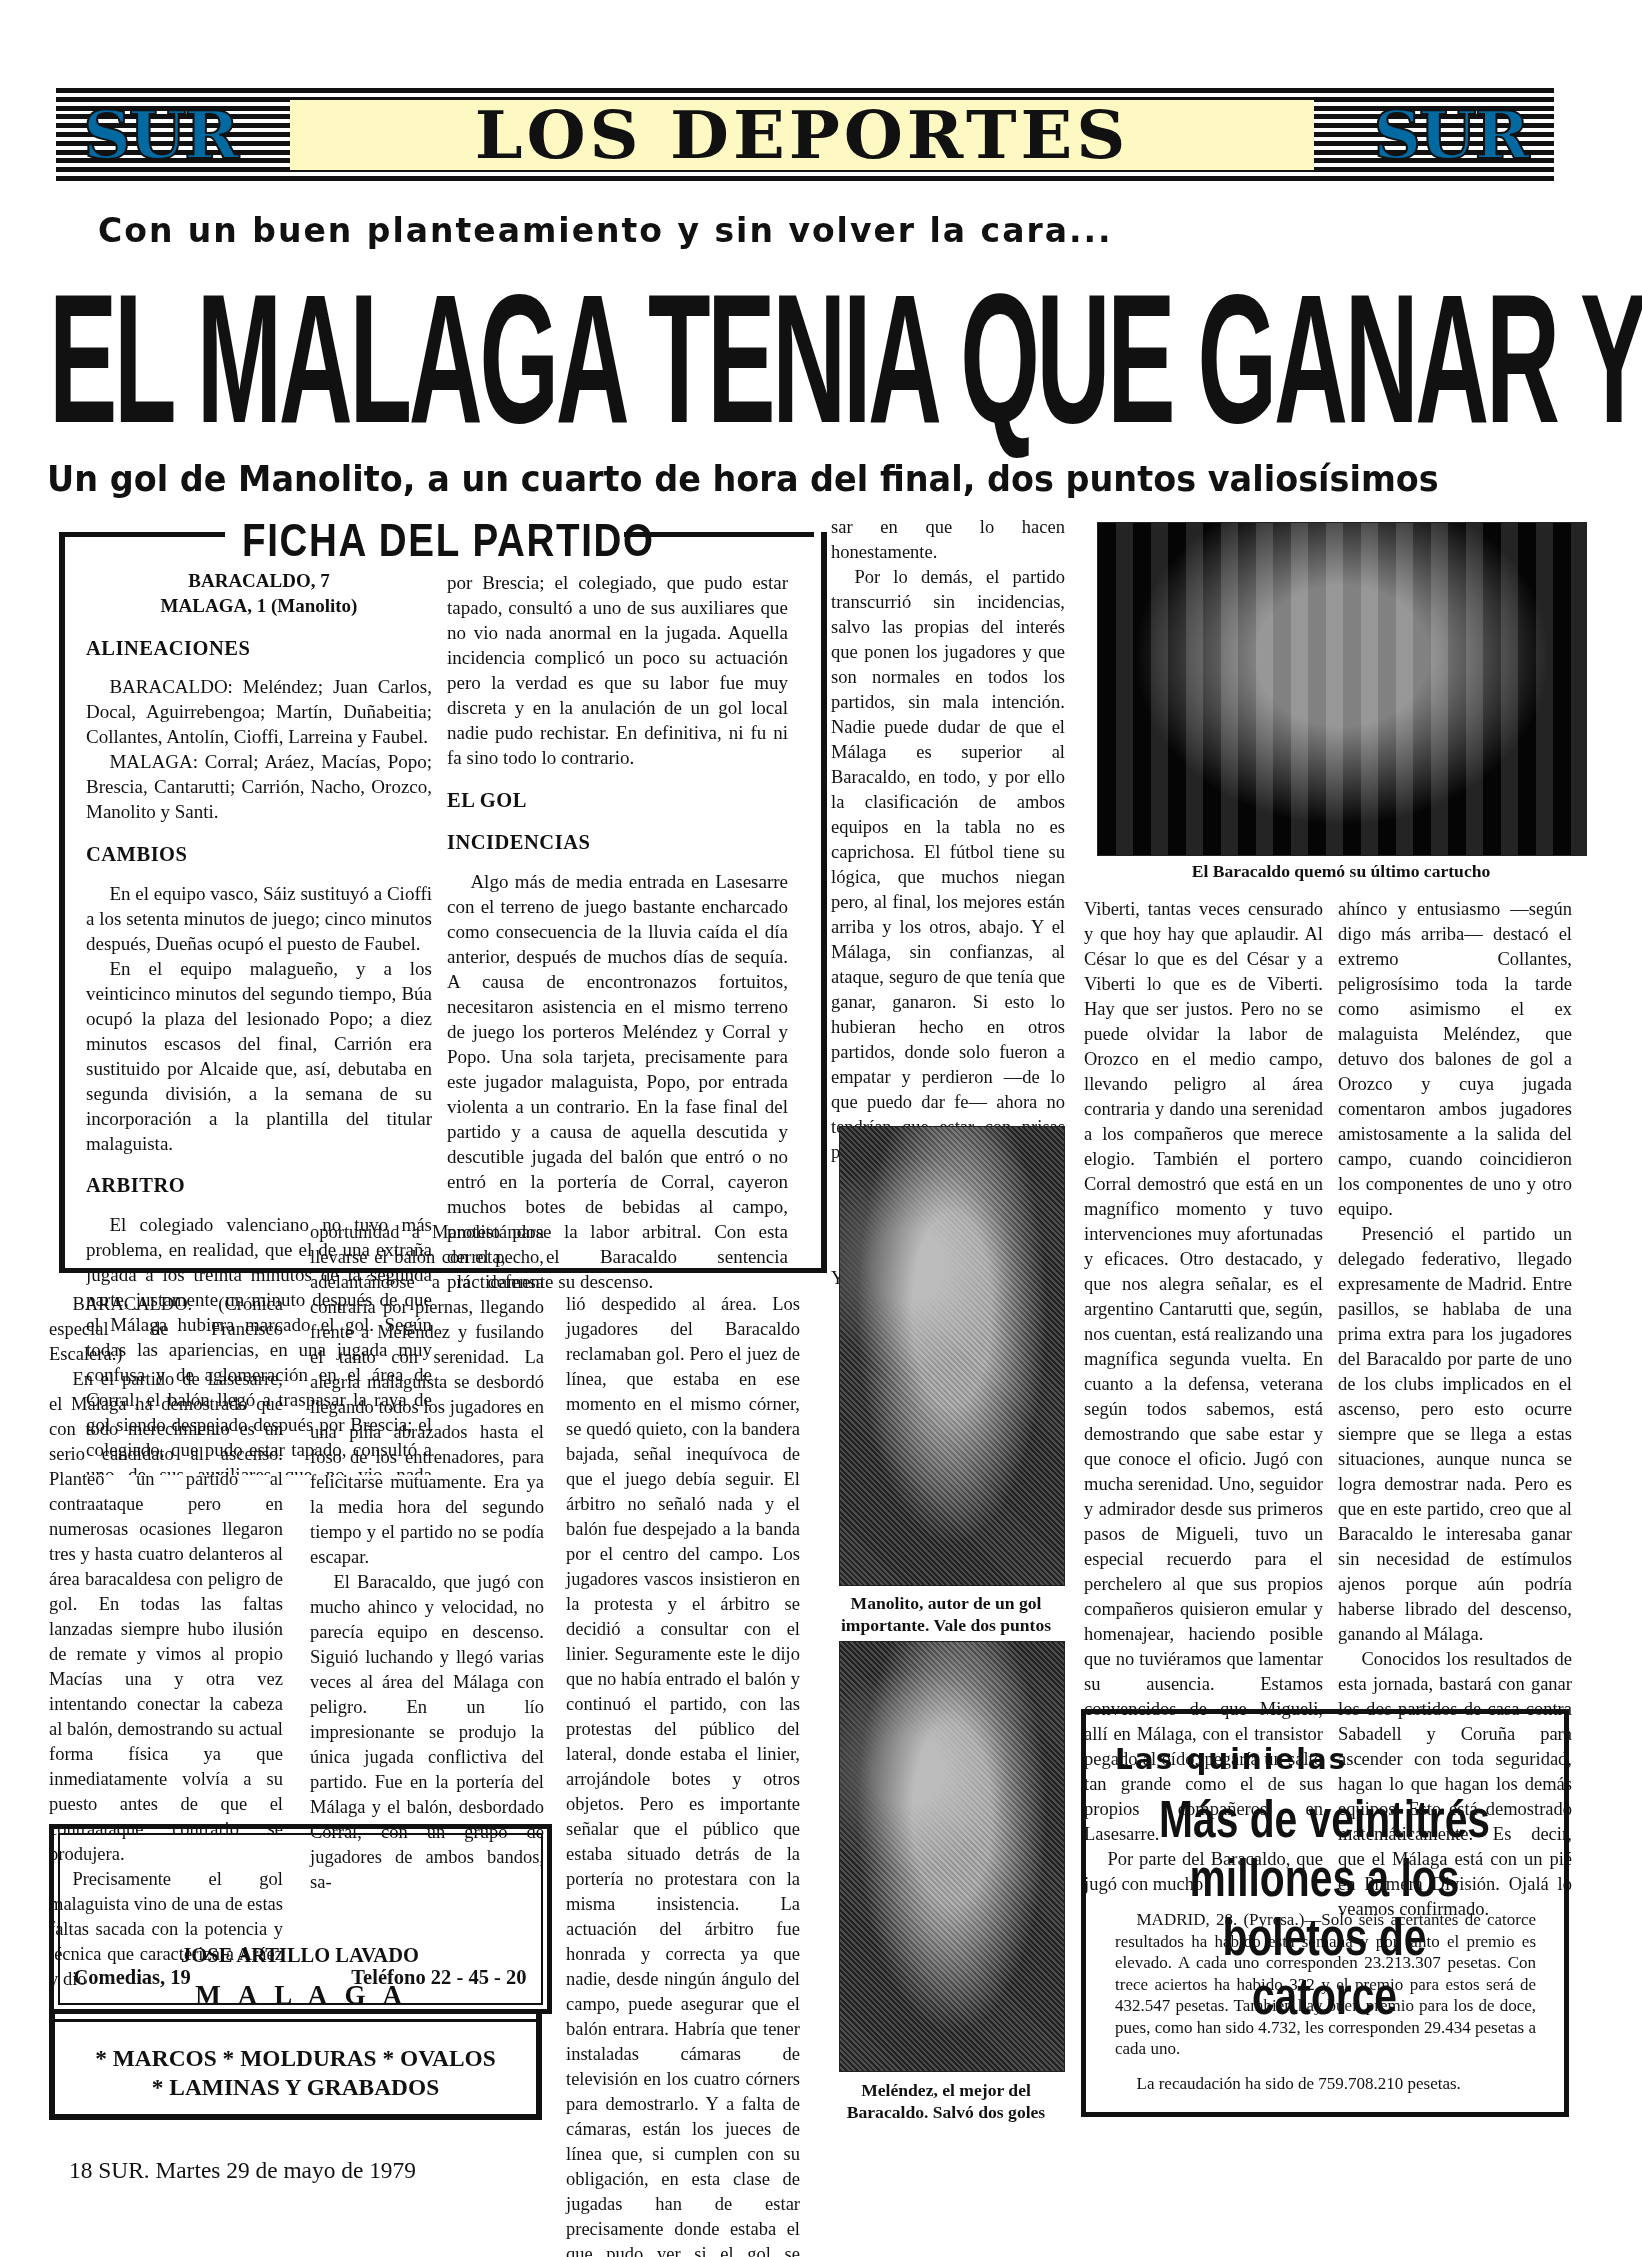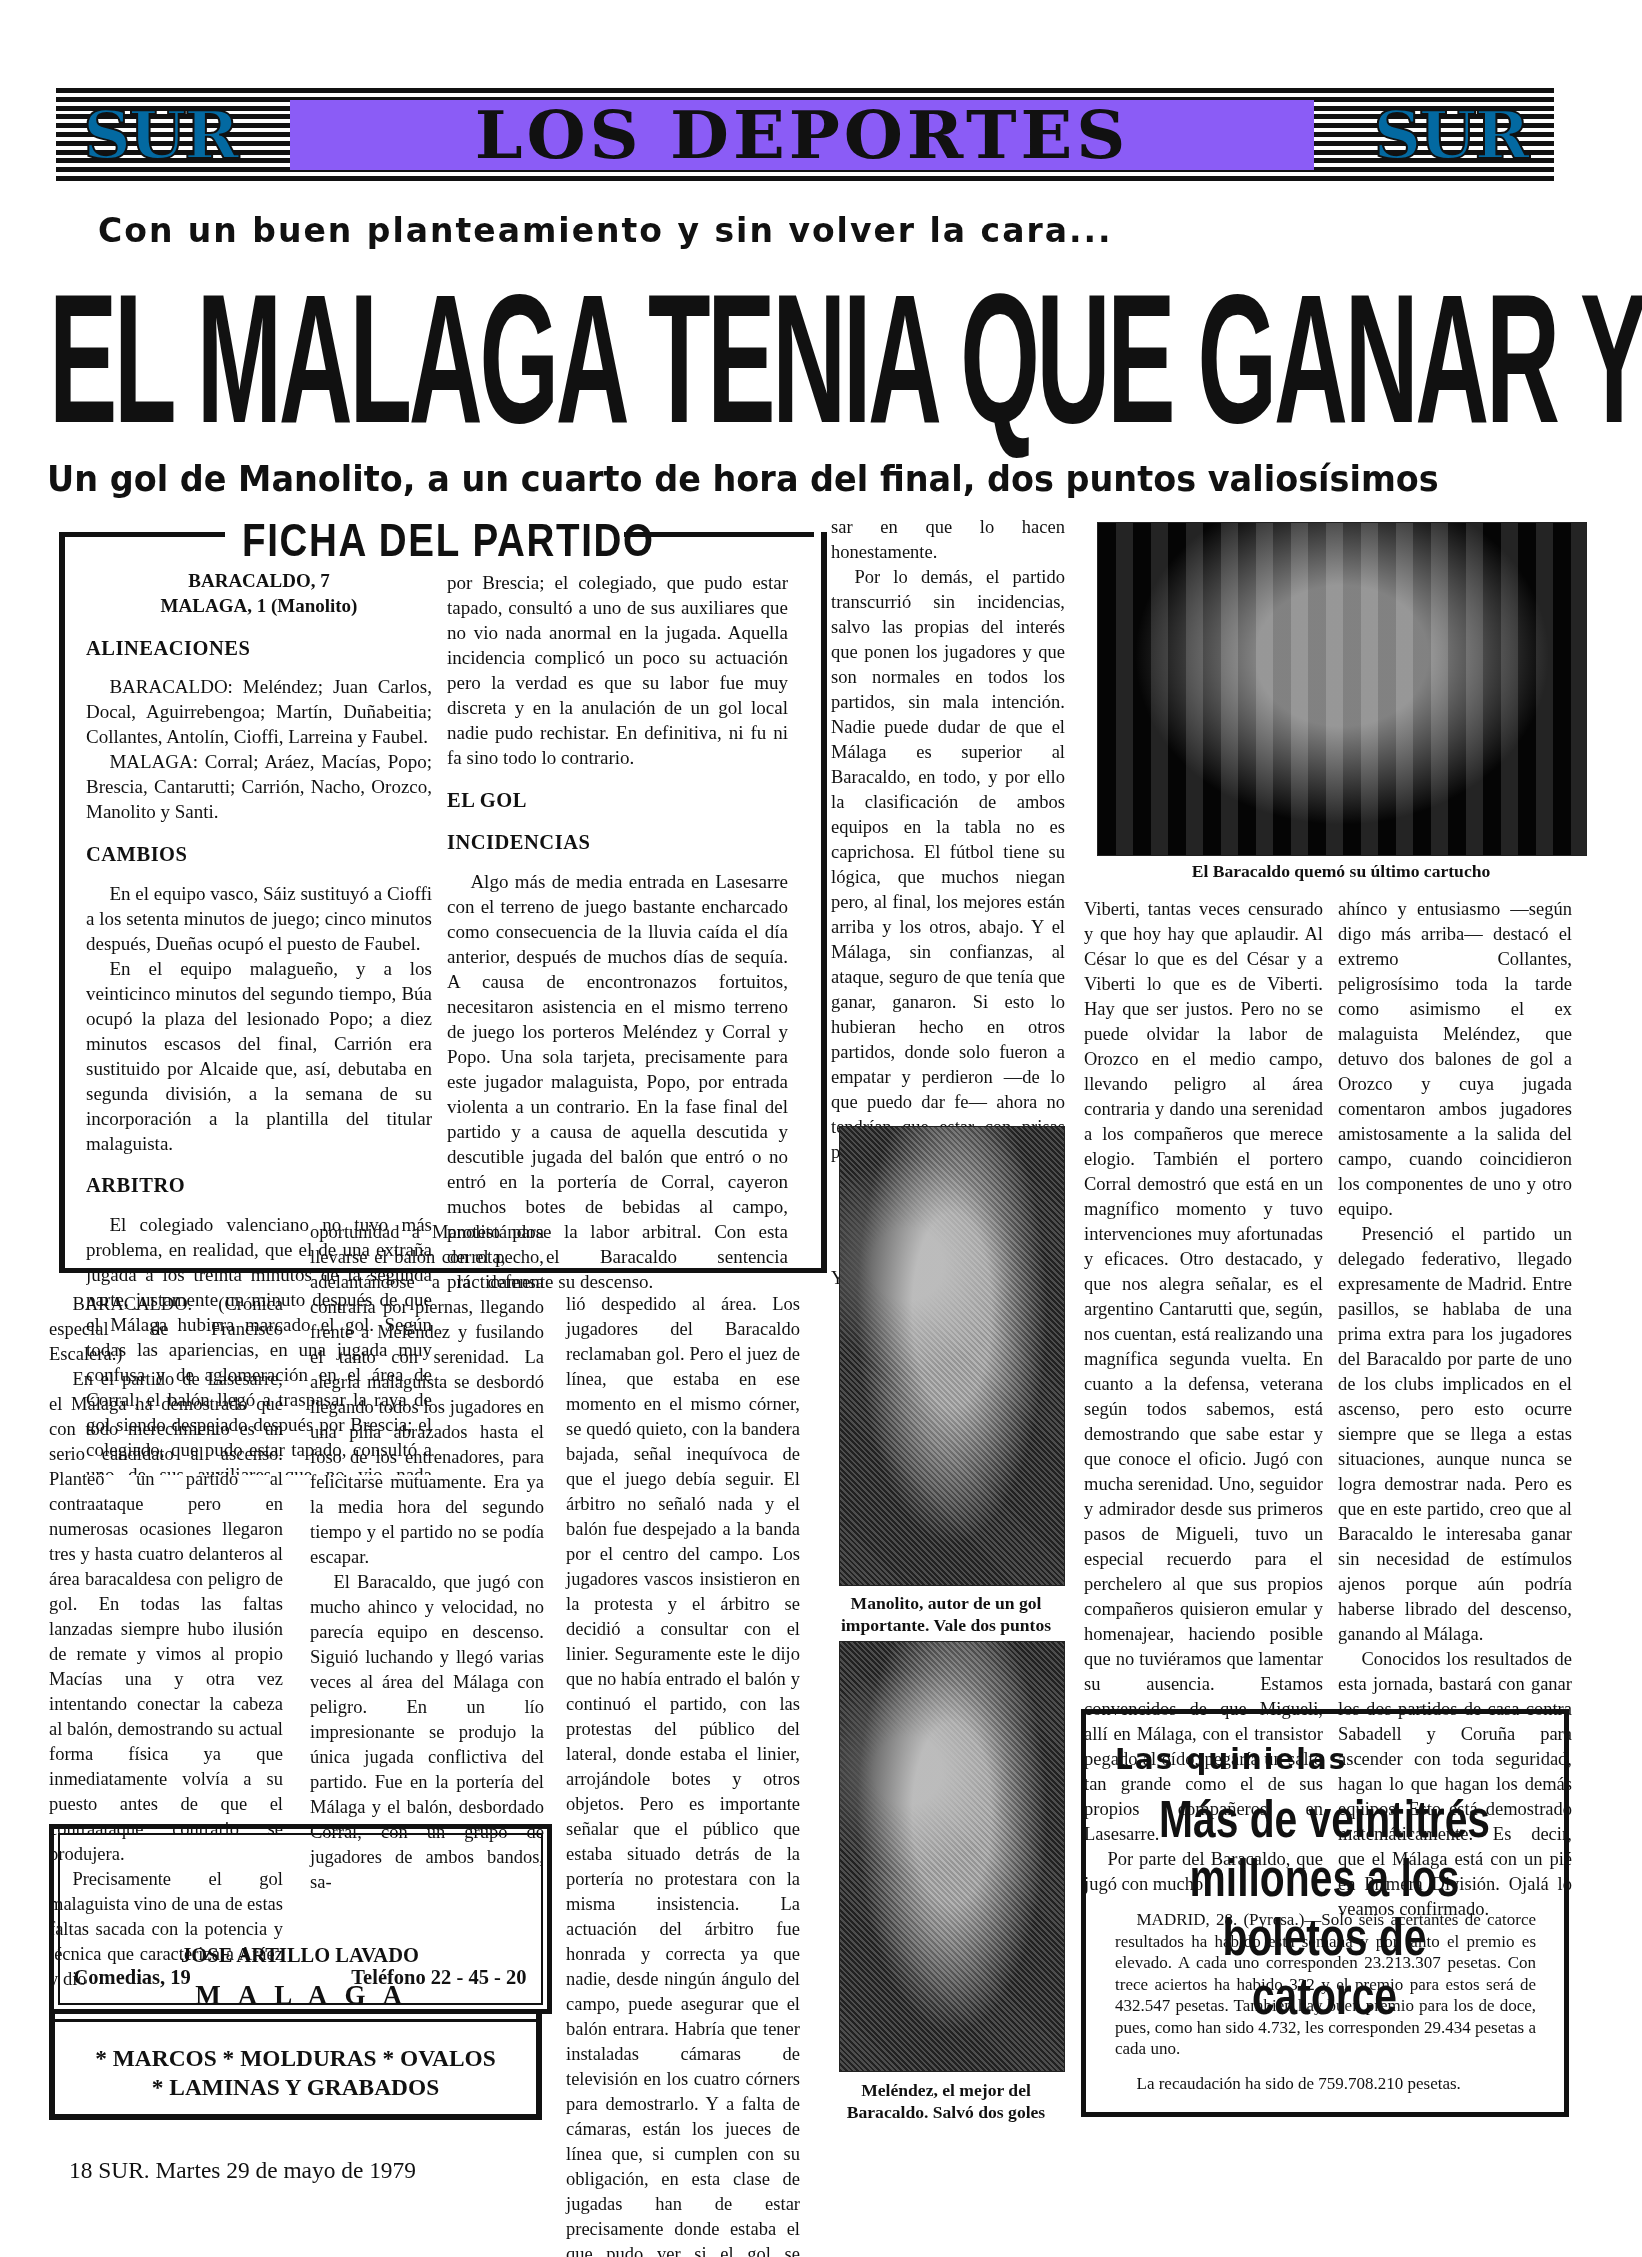--- a/index.html
+++ b/index.html
@@ -9,21 +9,21 @@
   .col p { margin:0; text-indent:23.4px; }
   .col p.noind { text-indent:0; }
   .sec { font-family:"Liberation Serif", serif; font-weight:bold; font-size:20.5px; margin:17.6px 0 13.7px 0; letter-spacing:0.5px; }
   .center { text-align:center; text-indent:0 !important; }
   .bold { font-weight:bold; }
 
   
   .masthead { left:56px; top:88px; width:1498px; height:96px; }
   .stripes { position:absolute; inset:0;
     background: repeating-linear-gradient(to bottom,#111 0 4.9px,#fff 4.9px 8.8px); }
-  .mast-box { position:absolute; top:11.7px; height:70px; background:#8b5cf6; display:flex; align-items:center; justify-content:center; }
+  .mast-box { position:absolute; top:11.7px; height:70px; background:#fef9c3; display:flex; align-items:center; justify-content:center; }
   .mast-title { font-family:"DejaVu Serif", serif; font-weight:bold; font-size:68px; letter-spacing:3.9px; transform:scaleY(0.95); }
   .sur { position:absolute; top:7.8px; height:78px; display:flex; align-items:center; justify-content:center; font-family:"DejaVu Serif", serif; font-weight:bold; font-size:66px; color:#0369a1; letter-spacing:-2px; -webkit-text-stroke:2px #111; }
 
   .kicker { left:98px; top:211px; width:1463px; font-family:"DejaVu Sans", sans-serif; font-weight:bold; font-size:33px; letter-spacing:2px; }
   .headline { left:49px; top:261px; width:1521px; height:195px; font-family:"Liberation Sans", sans-serif; font-weight:bold; font-size:183px; line-height:195px; letter-spacing:-5.9px; transform:scaleX(0.56); transform-origin:left top; white-space:nowrap; }
   .subhead { left:47px; top:458px; width:1541px; font-family:"DejaVu Sans", sans-serif; font-weight:bold; font-size:36px; letter-spacing:0px; white-space:nowrap; transform:scaleX(0.93); transform-origin:left top; }
 
   
   .ficha-box { left:59px; top:532px; width:756px; height:736px; border-left:6.8px solid #111; border-bottom:5.9px solid #111; border-right:6.8px solid #111; }
   .ficha-topline-l { left:59px; top:532px; width:166px; height:4.9px; background:#111; }

